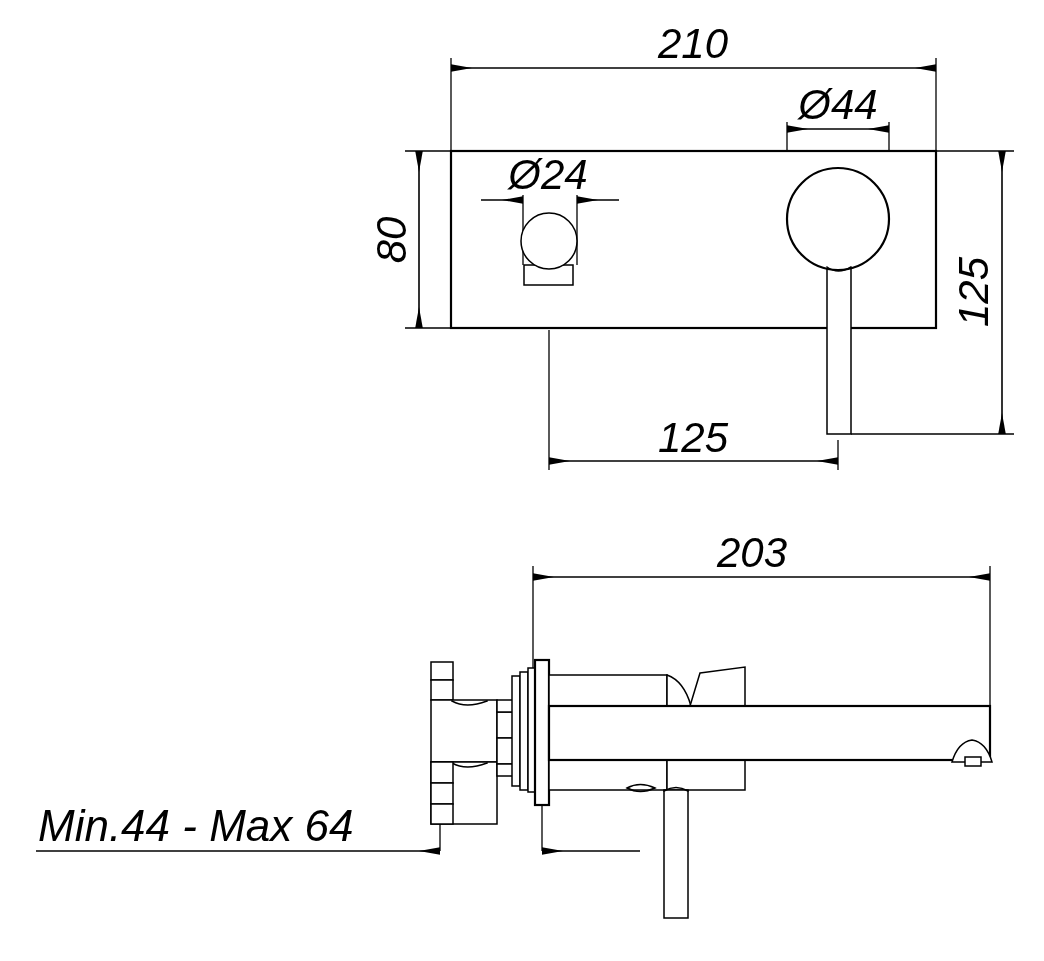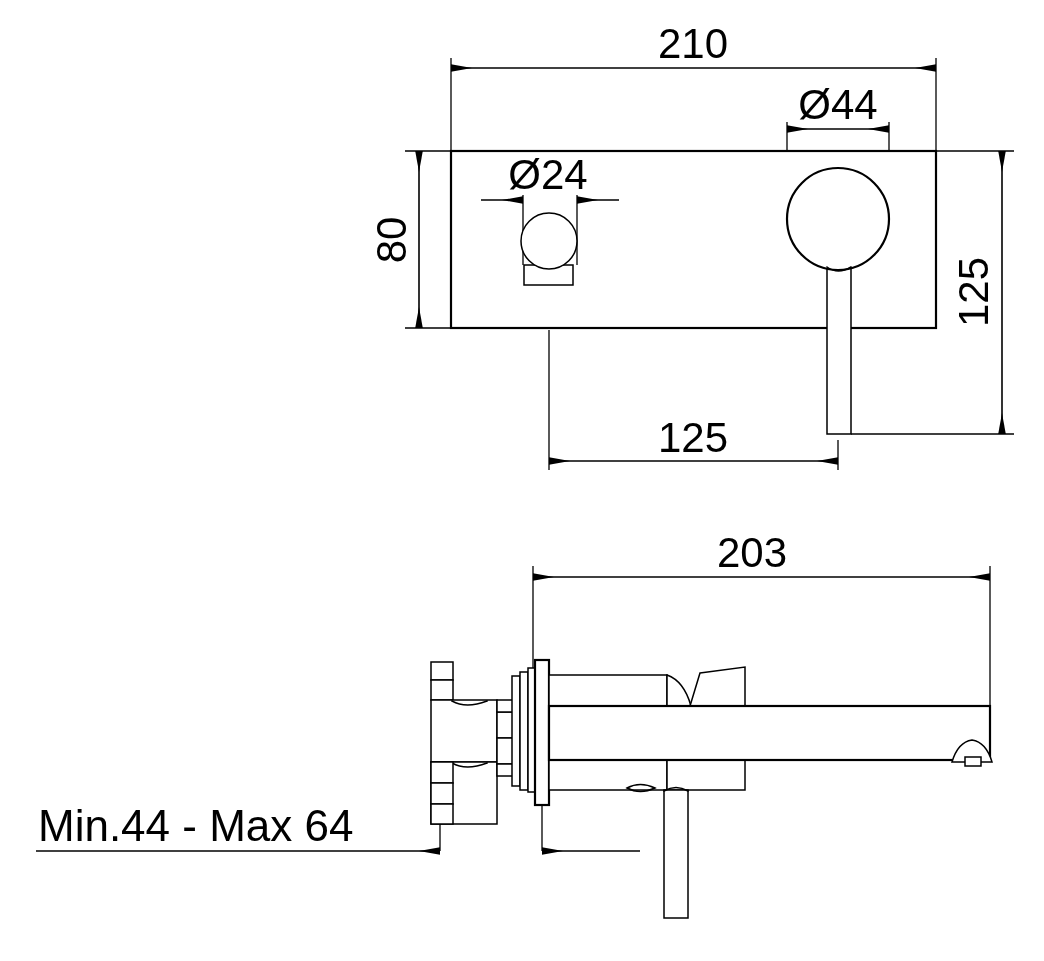--- a/index.html
+++ b/index.html
@@ -12,20 +12,21 @@
     width: 1044px;
     height: 961px;
     font-family: "Liberation Sans", sans-serif;
     color: #000000;
     overflow: hidden;
   }
   #drawing-root {
     position: relative;
     width: 900px;
     height: 961px;
+    font-style: italic;
   }
   svg#tech-drawing {
     display: block;
     width: 1044px;
     height: 961px;
   }
   .dim-text {
     font-family: "Liberation Sans", sans-serif;
     font-size: 42px;
     fill: #000000;

